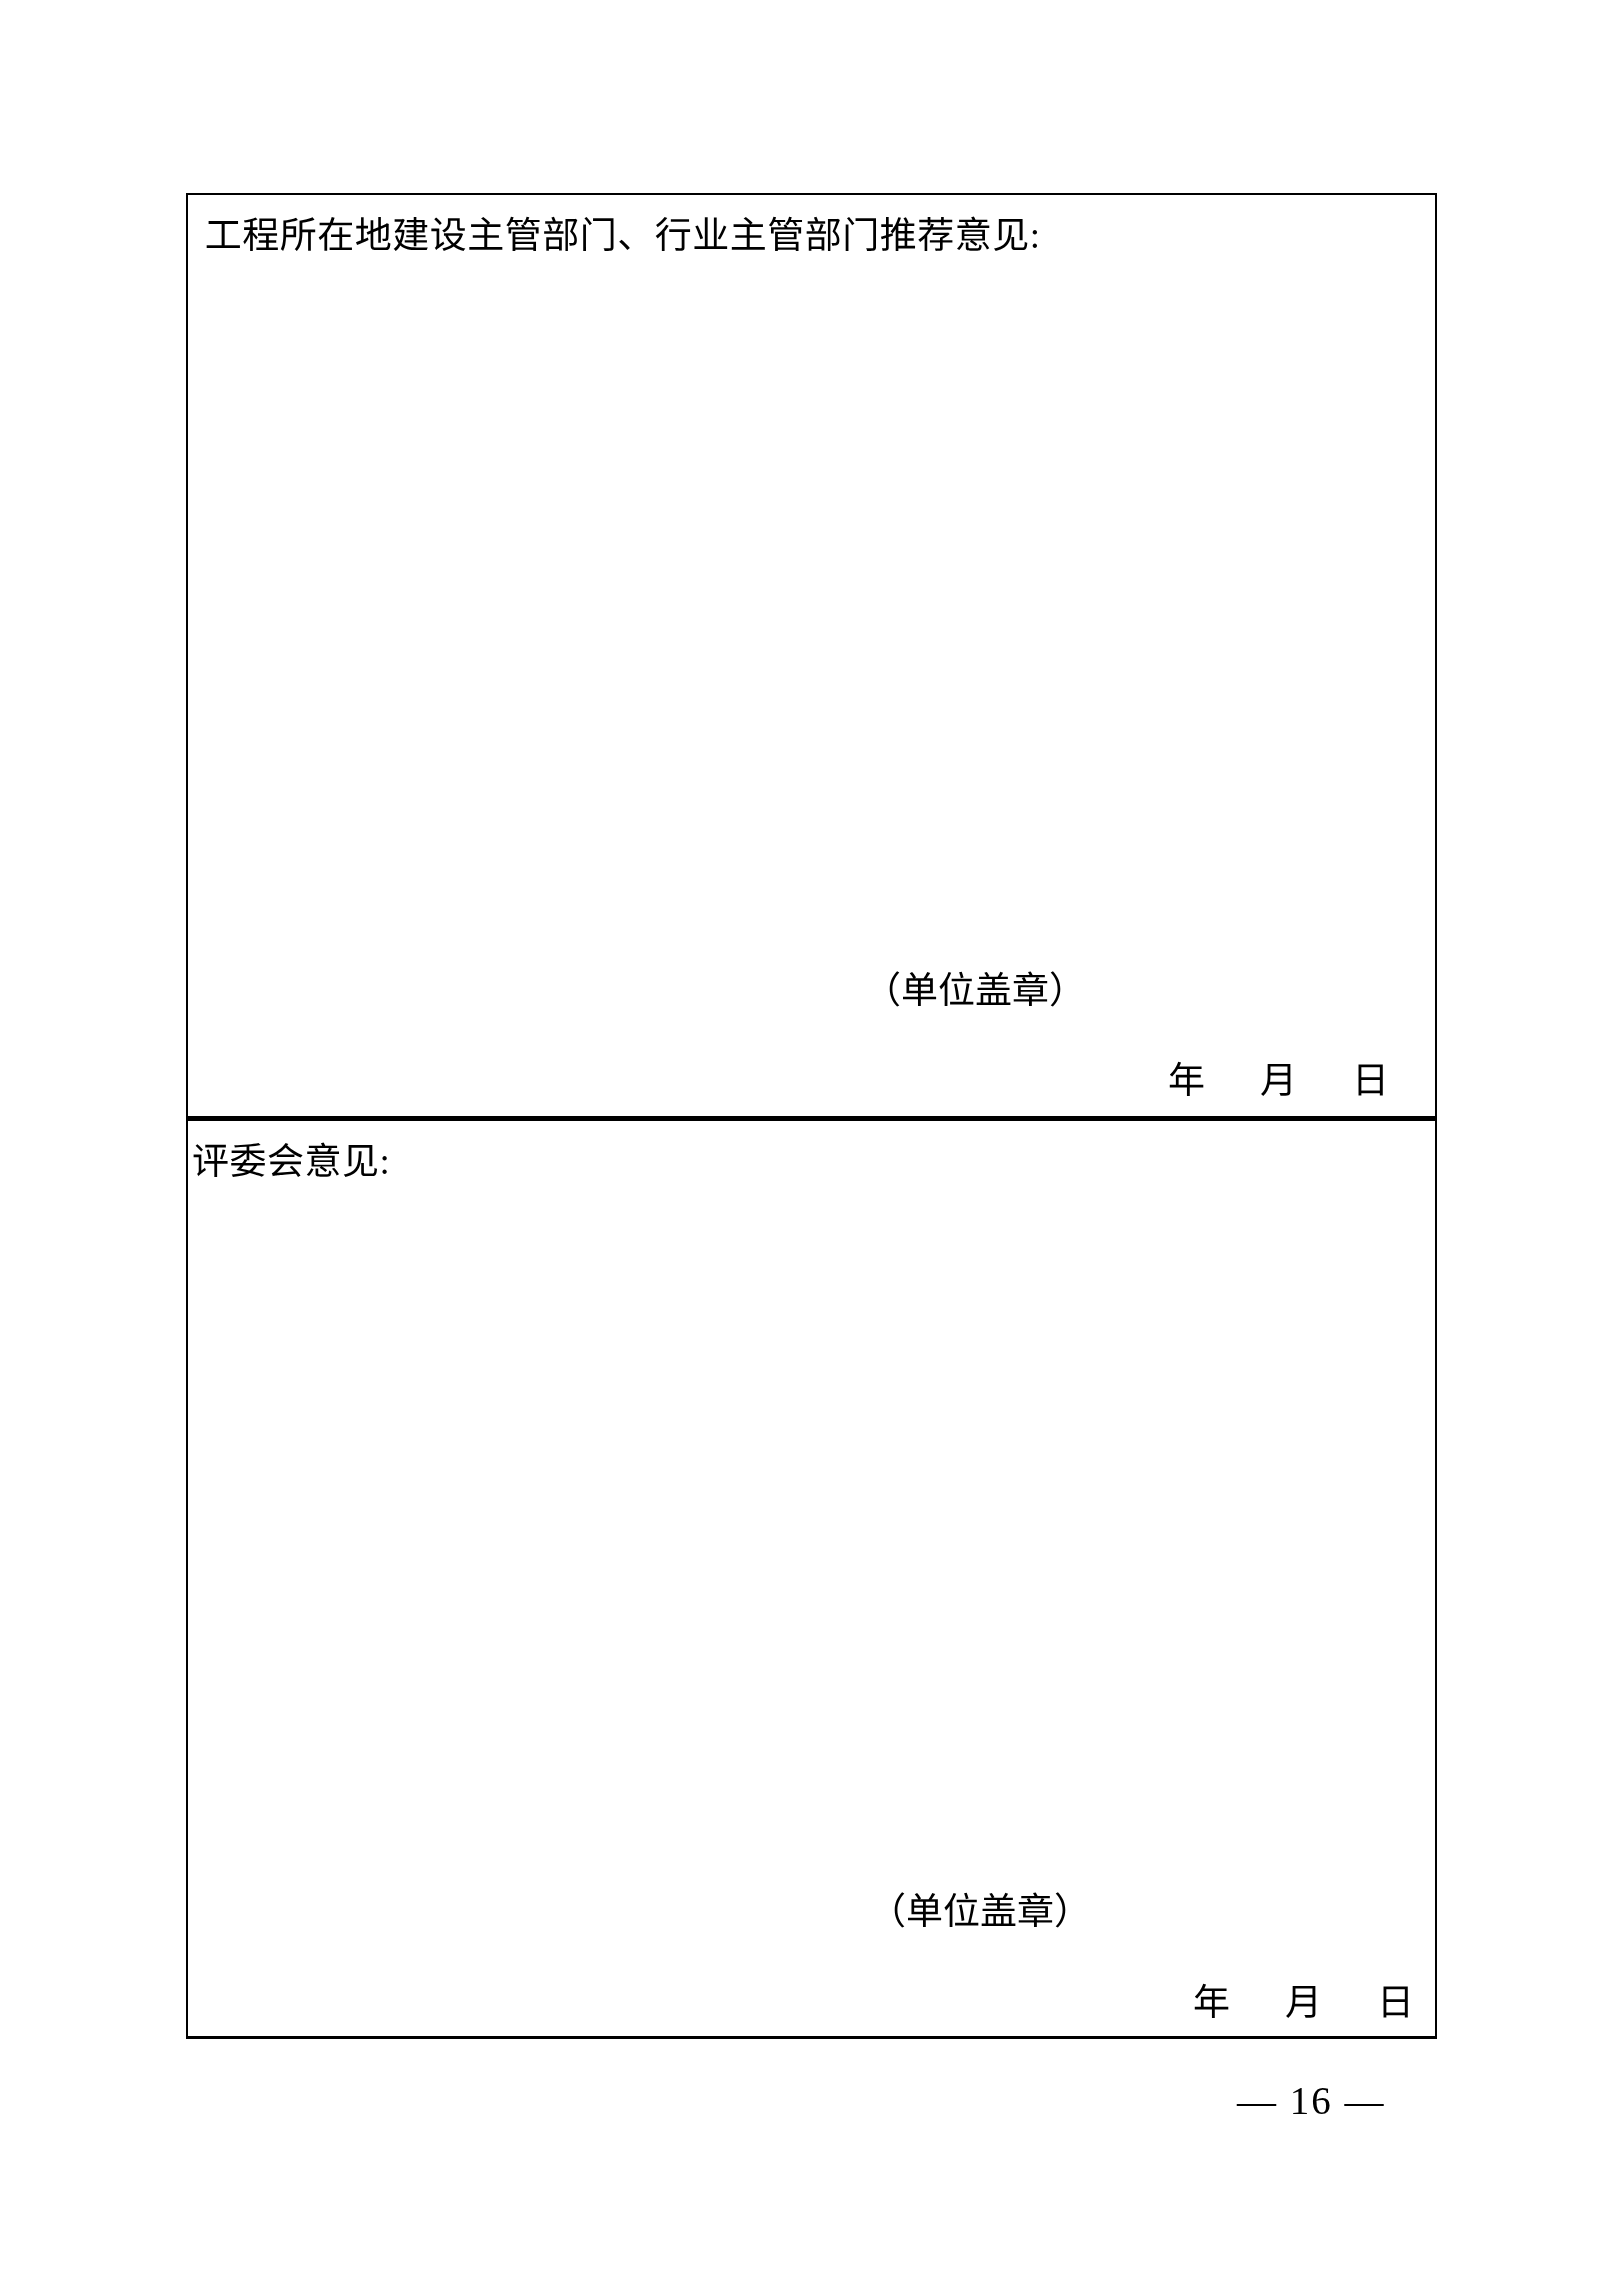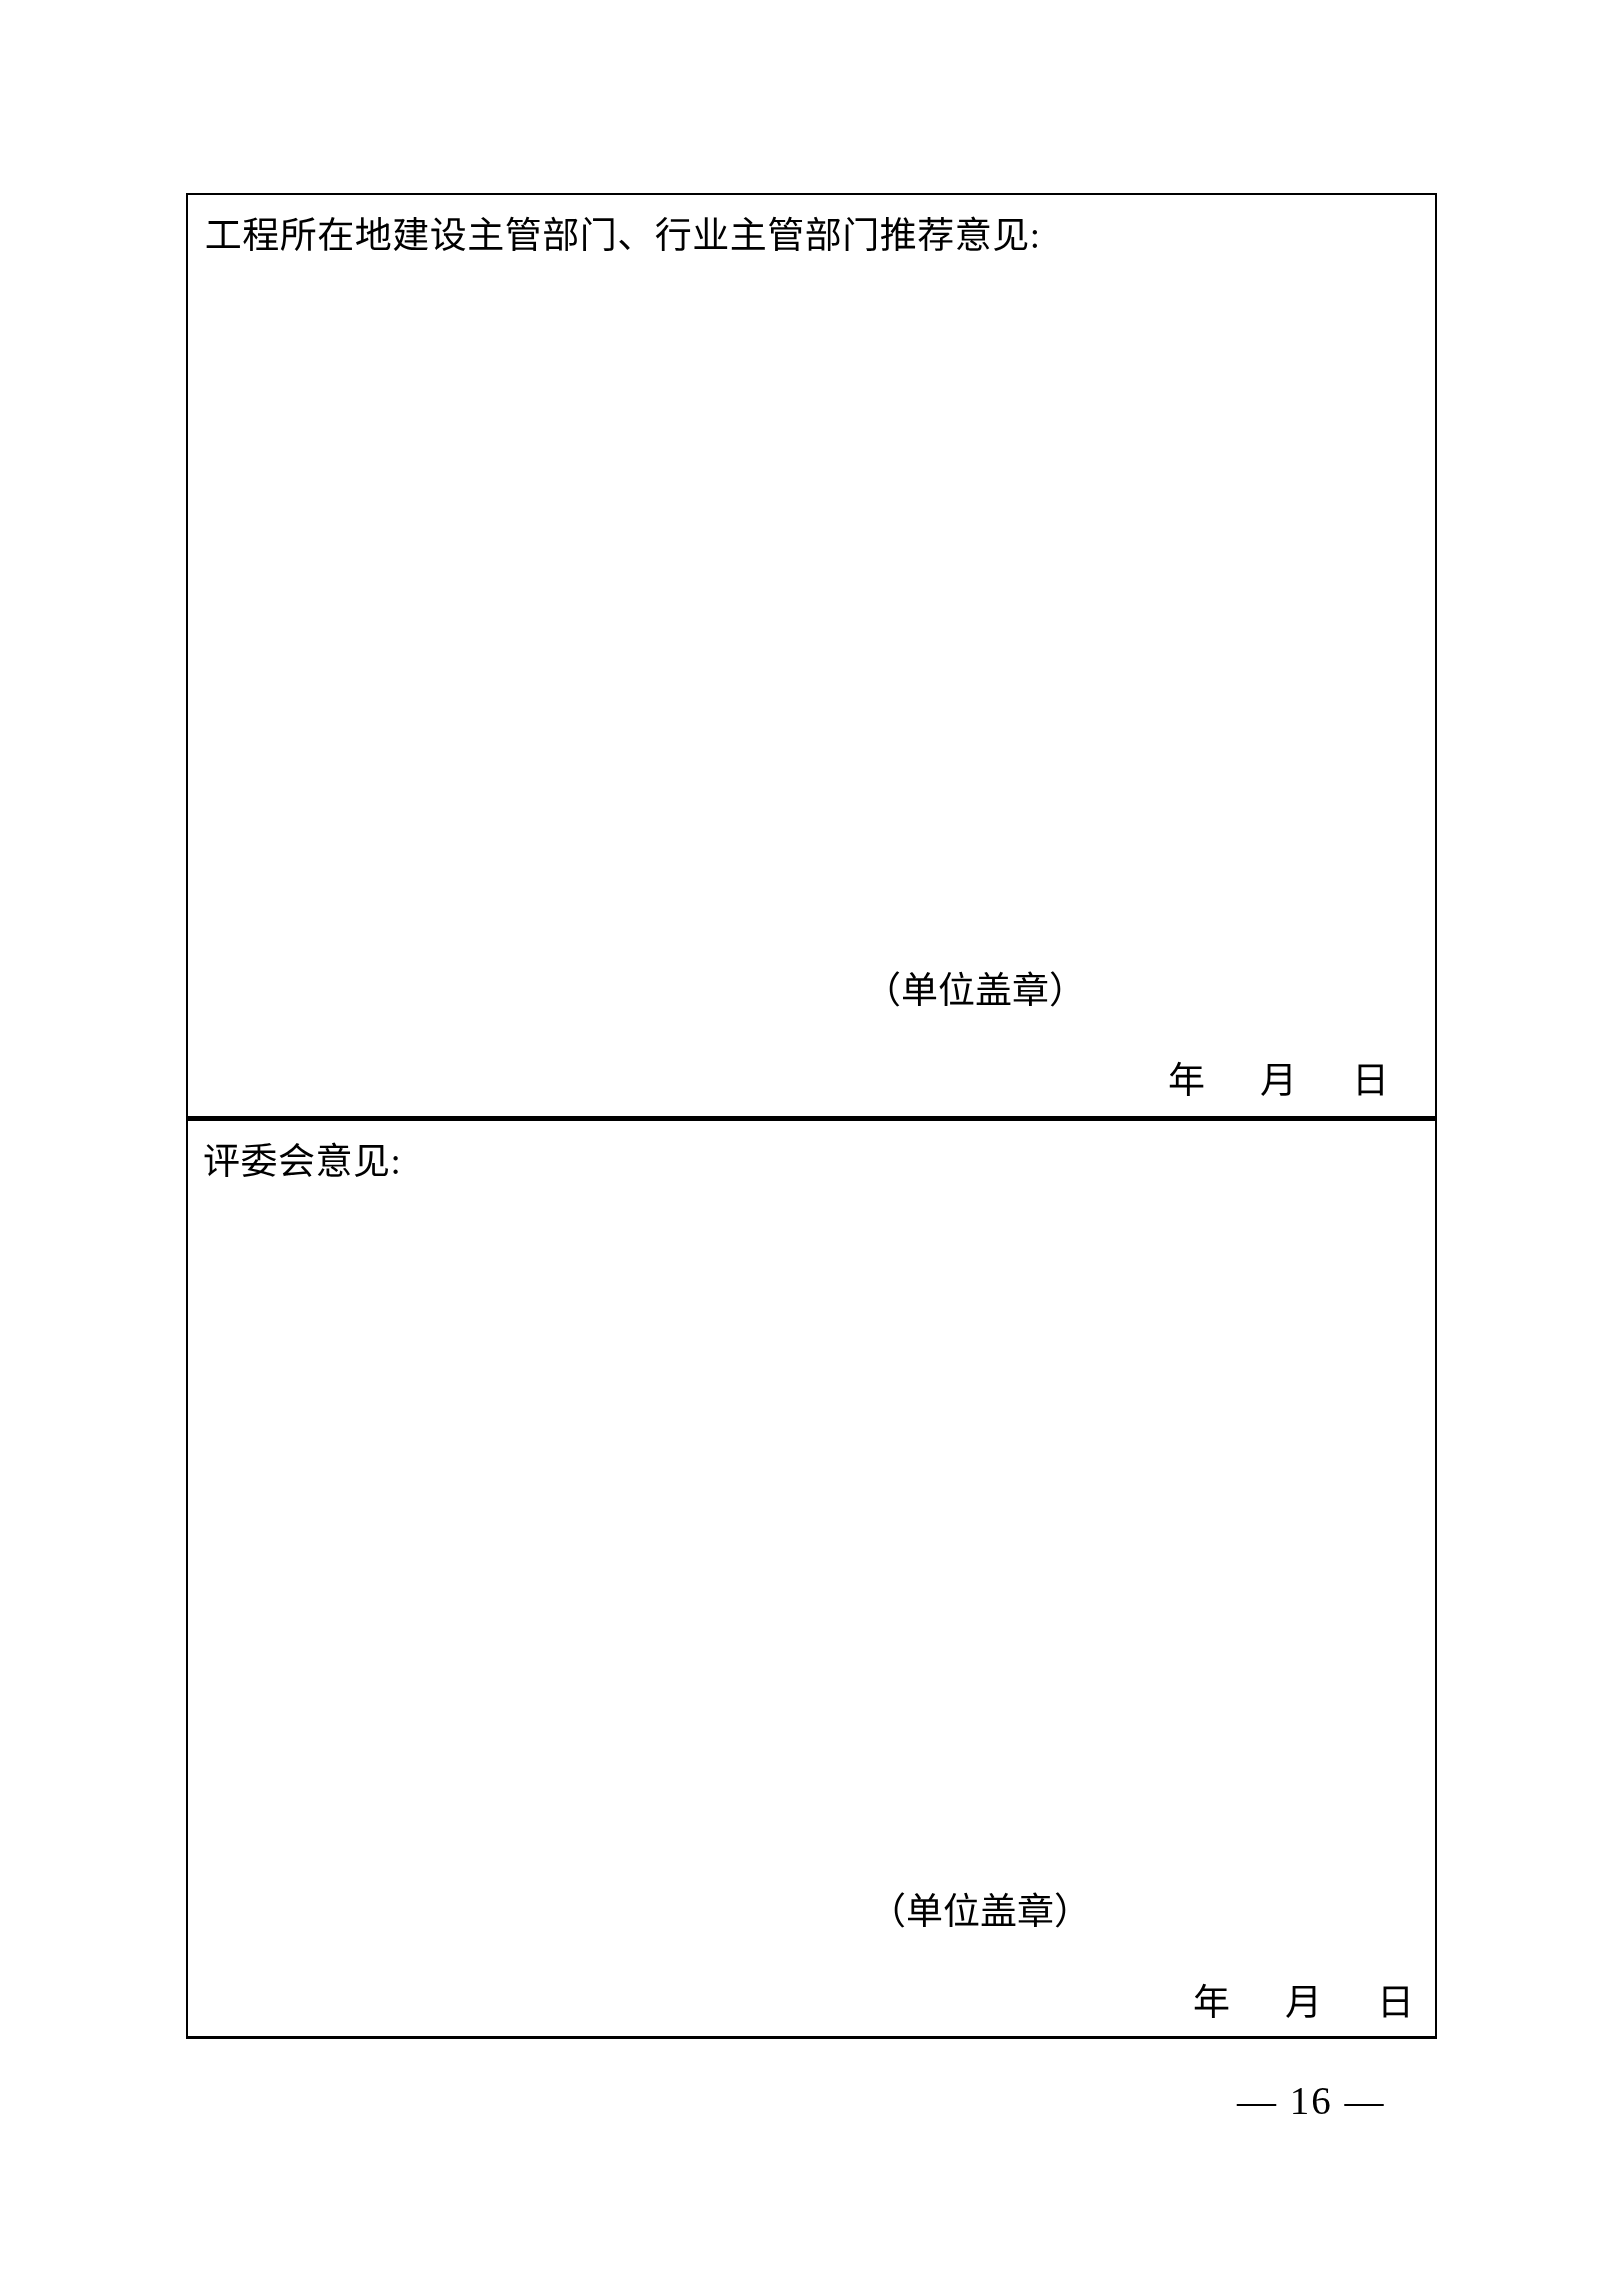--- a/index.html
+++ b/index.html
@@ -41,21 +41,21 @@
     border-top: 5.9px solid #000000;
   }
   .cell-title {
     position: absolute;
     font-size: 37px;
     line-height: 1.25;
     white-space: nowrap;
     letter-spacing: 0.5px;
   }
   .cell-recommendation .cell-title { left: 16.7px; top: 17.6px; }
-  .cell-committee .cell-title      { left: 15px; top: 17.6px; }
+  .cell-committee .cell-title      { left: 4px; top: 17.6px; }
   .seal-label {
     position: absolute;
     font-size: 37px;
     white-space: nowrap;
   }
   .cell-recommendation .seal-label { left: 676px; top: 765px; }
   .cell-committee .seal-label      { left: 681px; top: 760px; }
   .date-line {
     position: absolute;
     display: flex;

